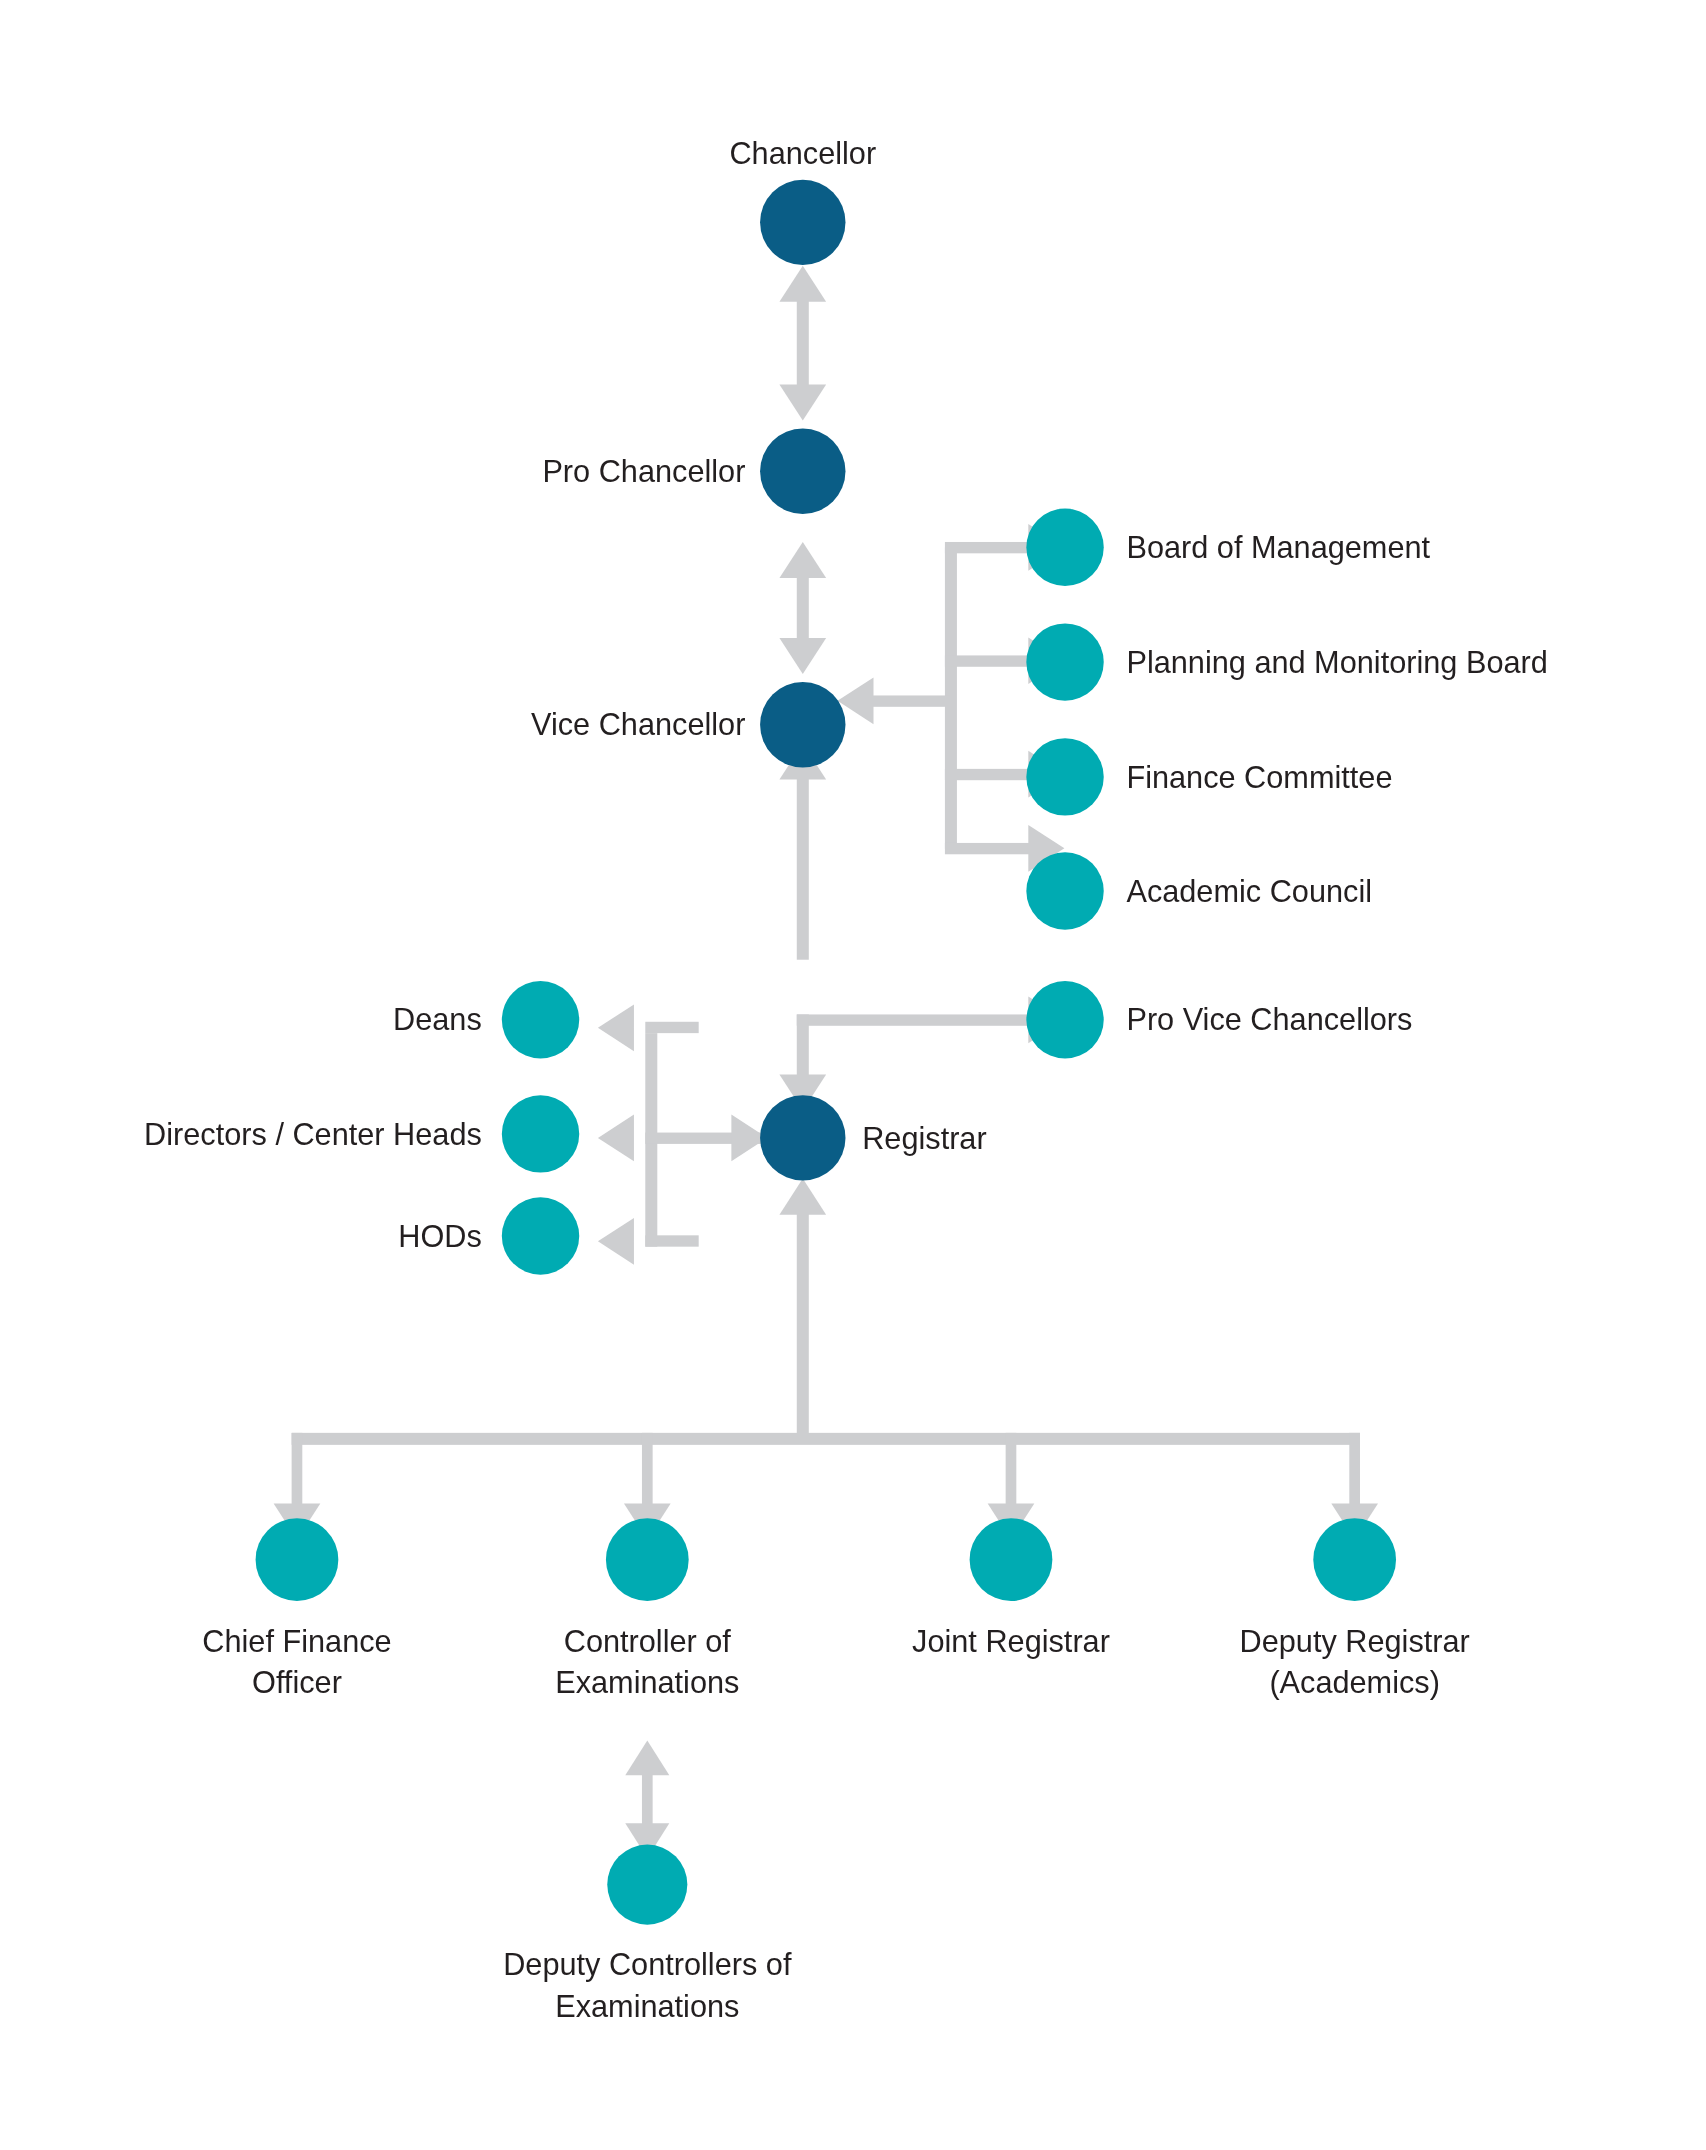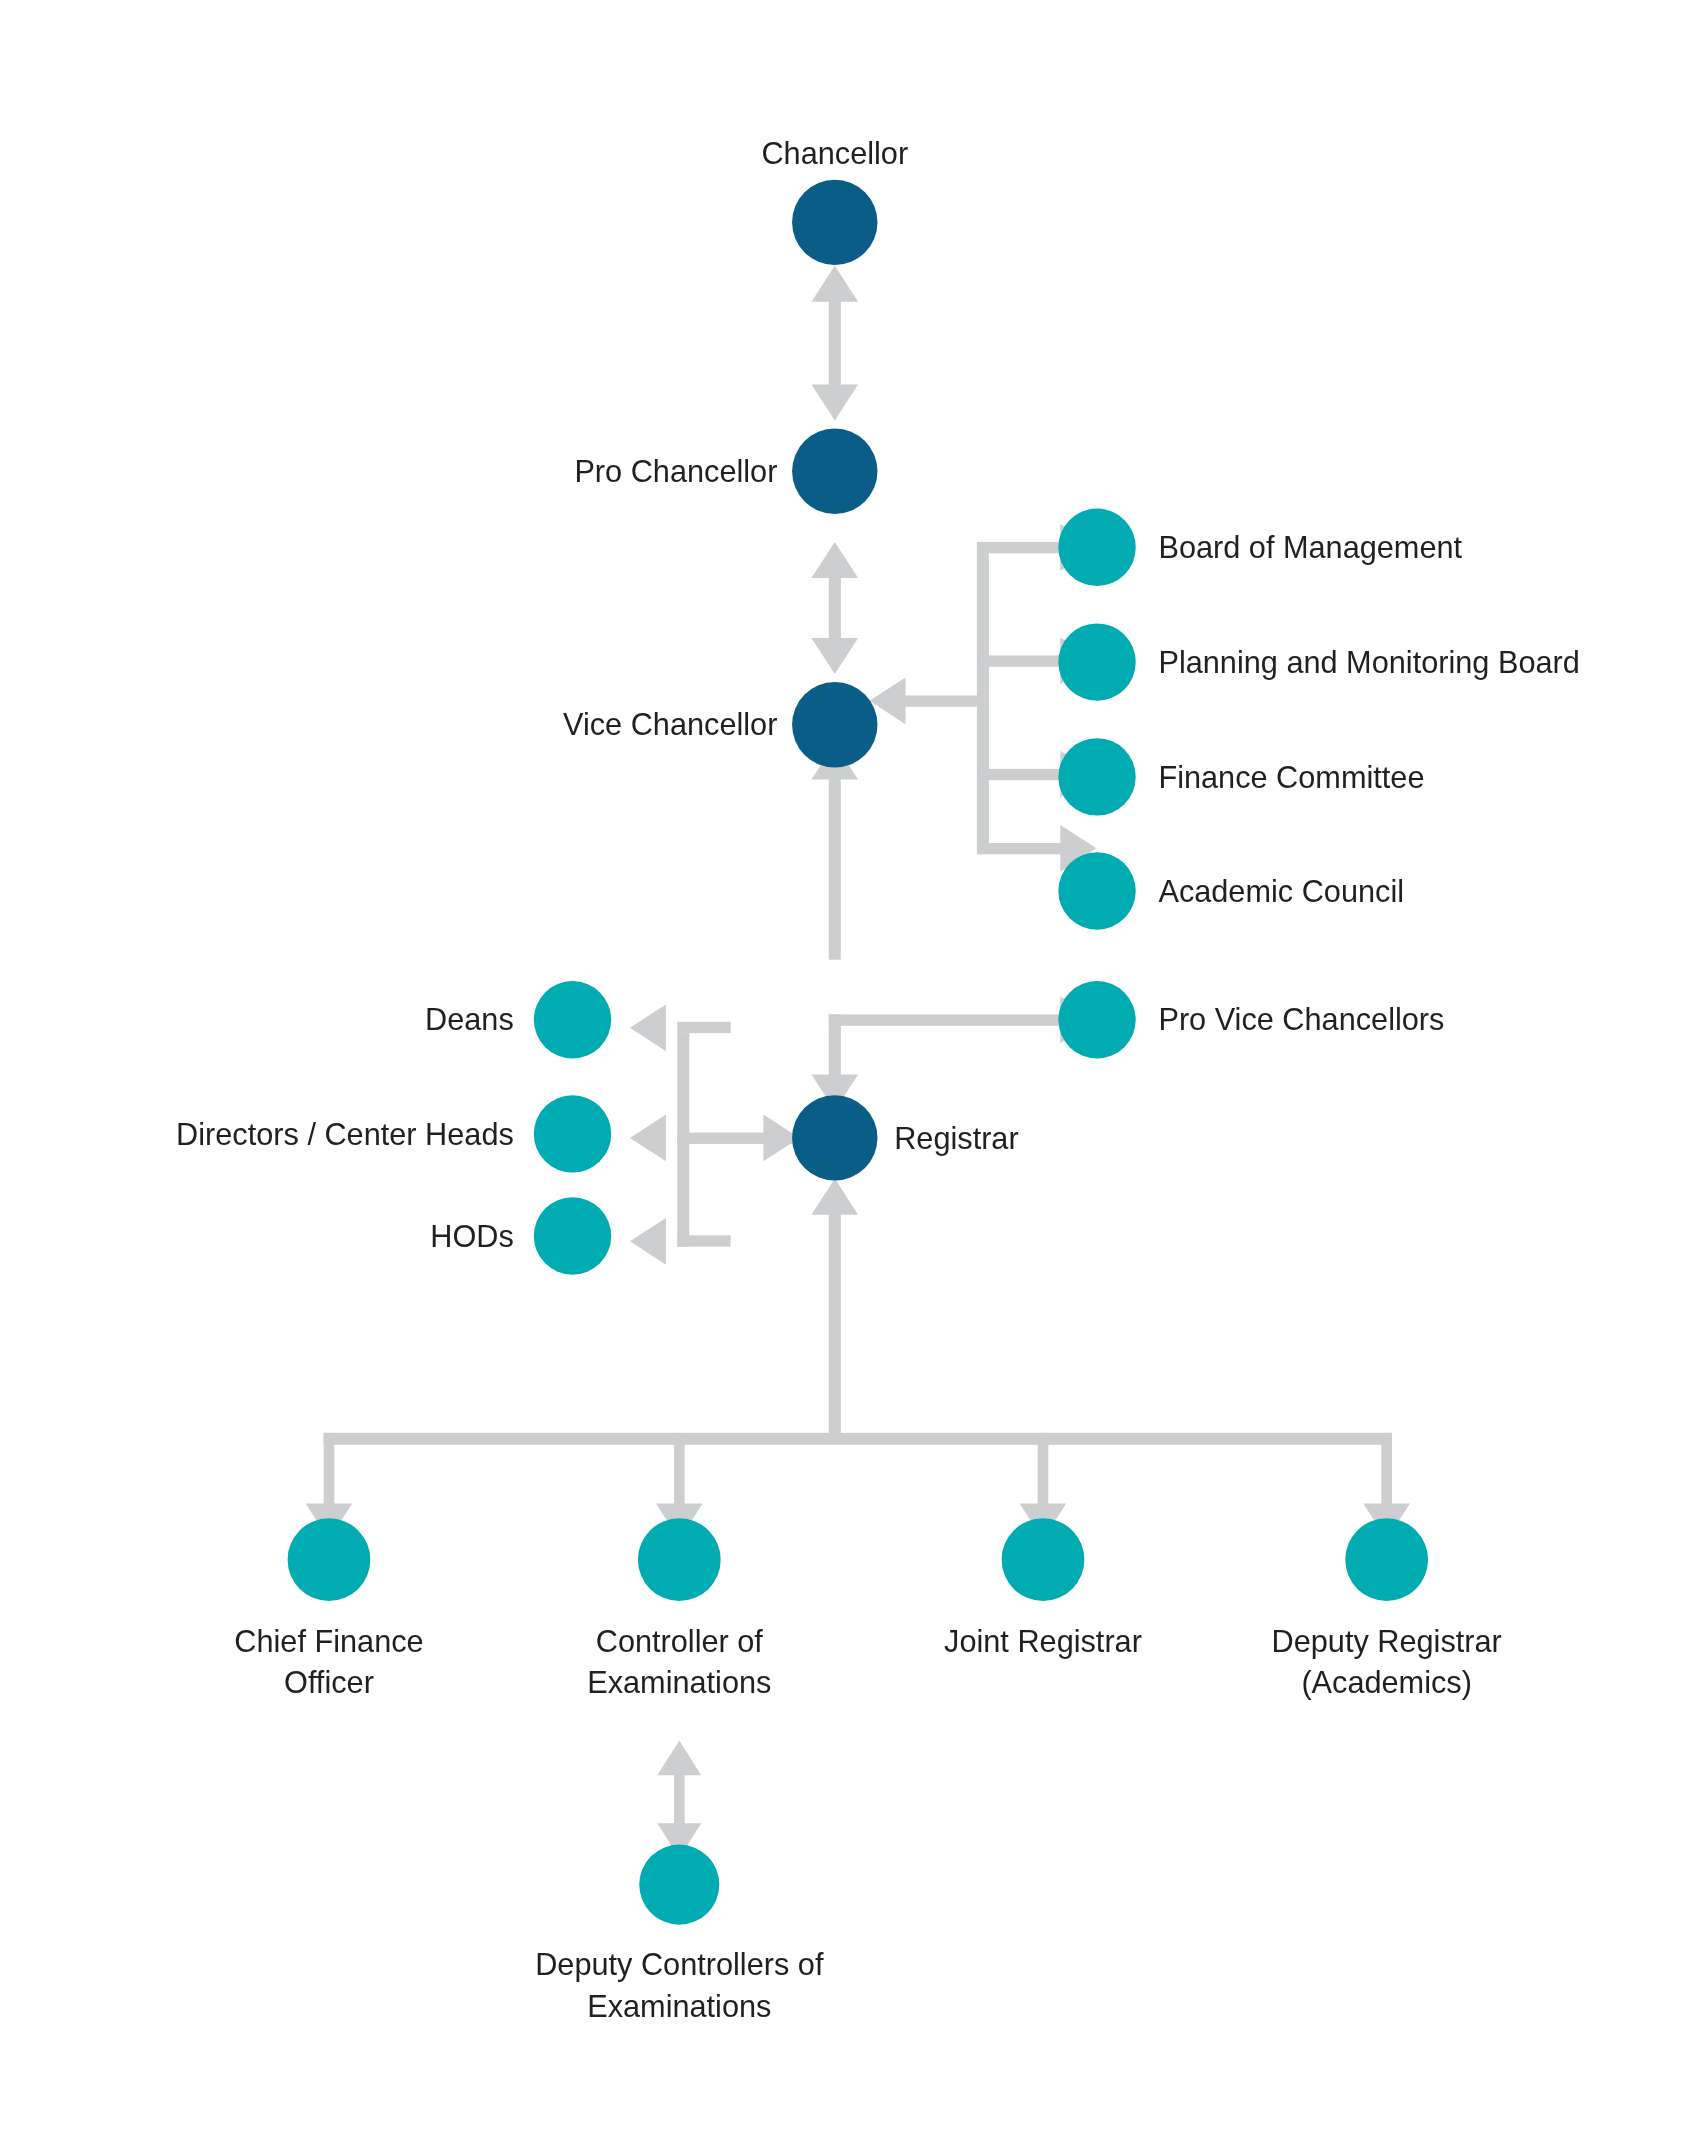--- a/index.html
+++ b/index.html
@@ -12,21 +12,20 @@
     width: 1707px;
     height: 2151px;
     position: relative;
     overflow: hidden;
   }
   #chart-root {
     position: absolute;
     top: 0; left: 0;
     width: 1586px;
     height: 2151px;
-    margin-left: 32px;
   }
   svg { display: block; }
   .node-label {
     font-family: "Liberation Sans", sans-serif;
     font-size: 46px;
     fill: #231f20;
   }
   .node-label-end { text-anchor: end; }
   .node-label-start { text-anchor: start; }
   .node-label-mid { text-anchor: middle; }

